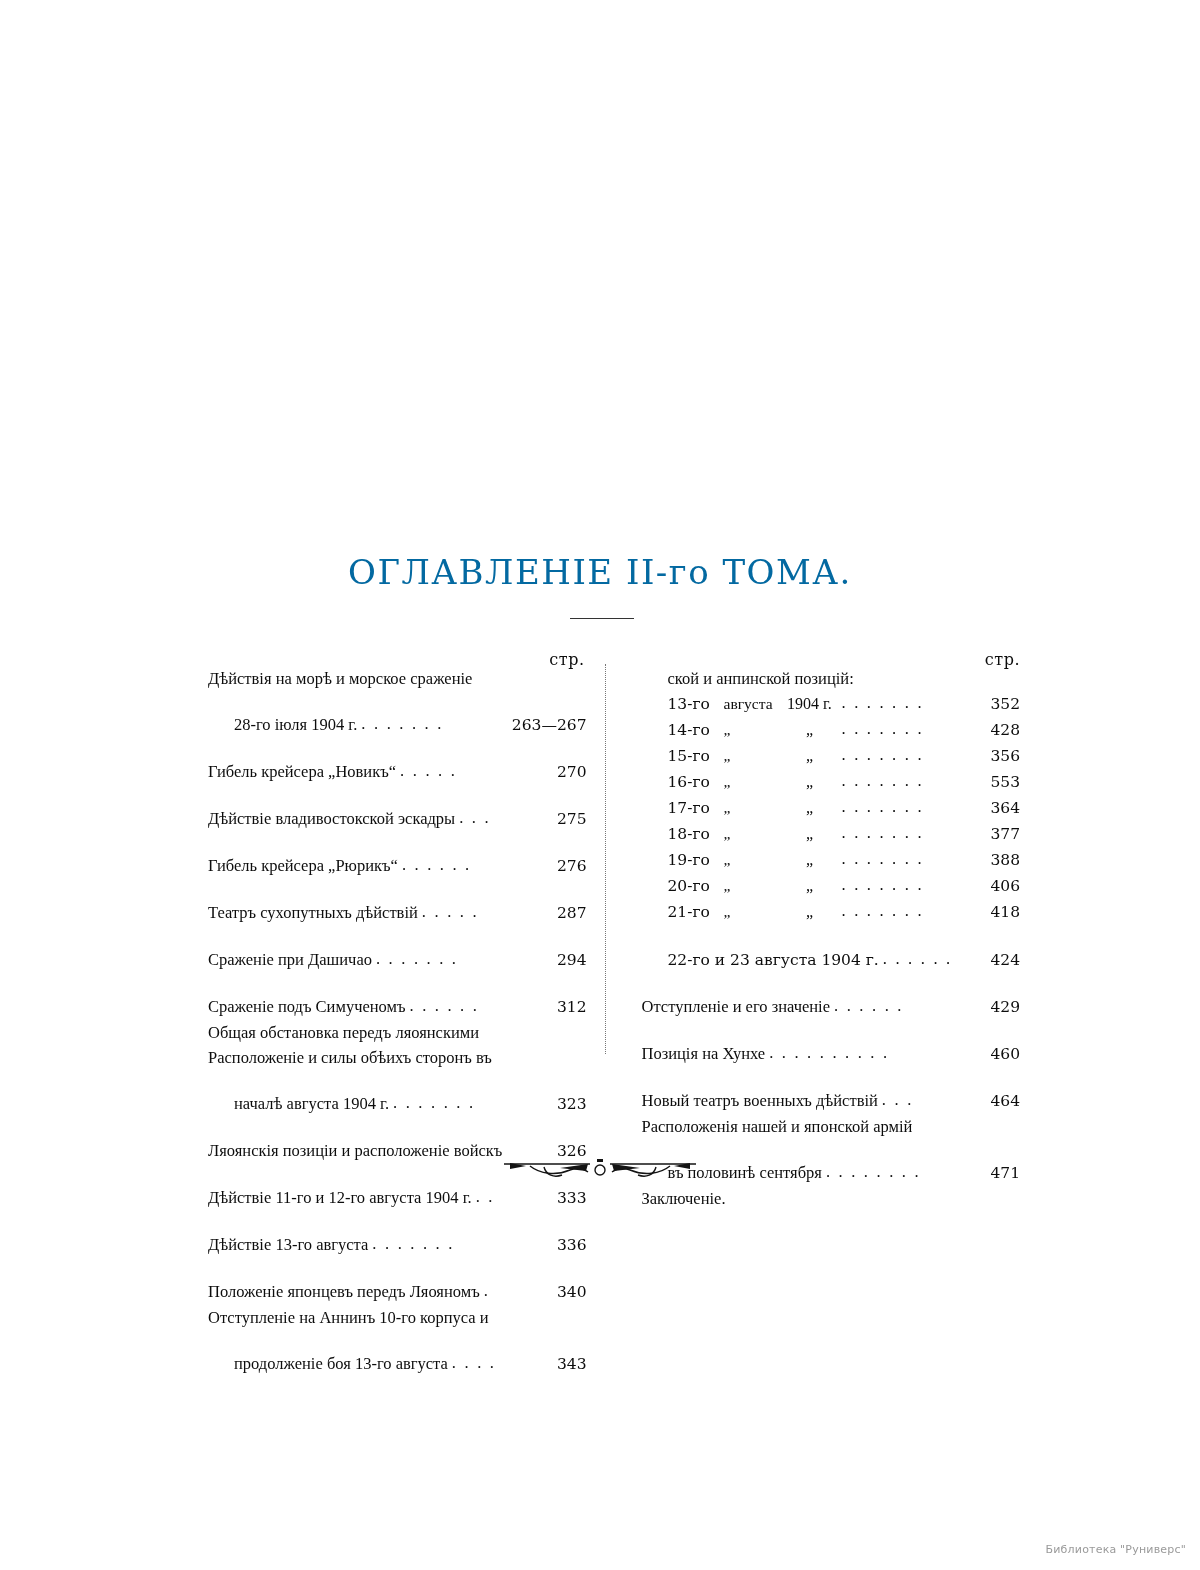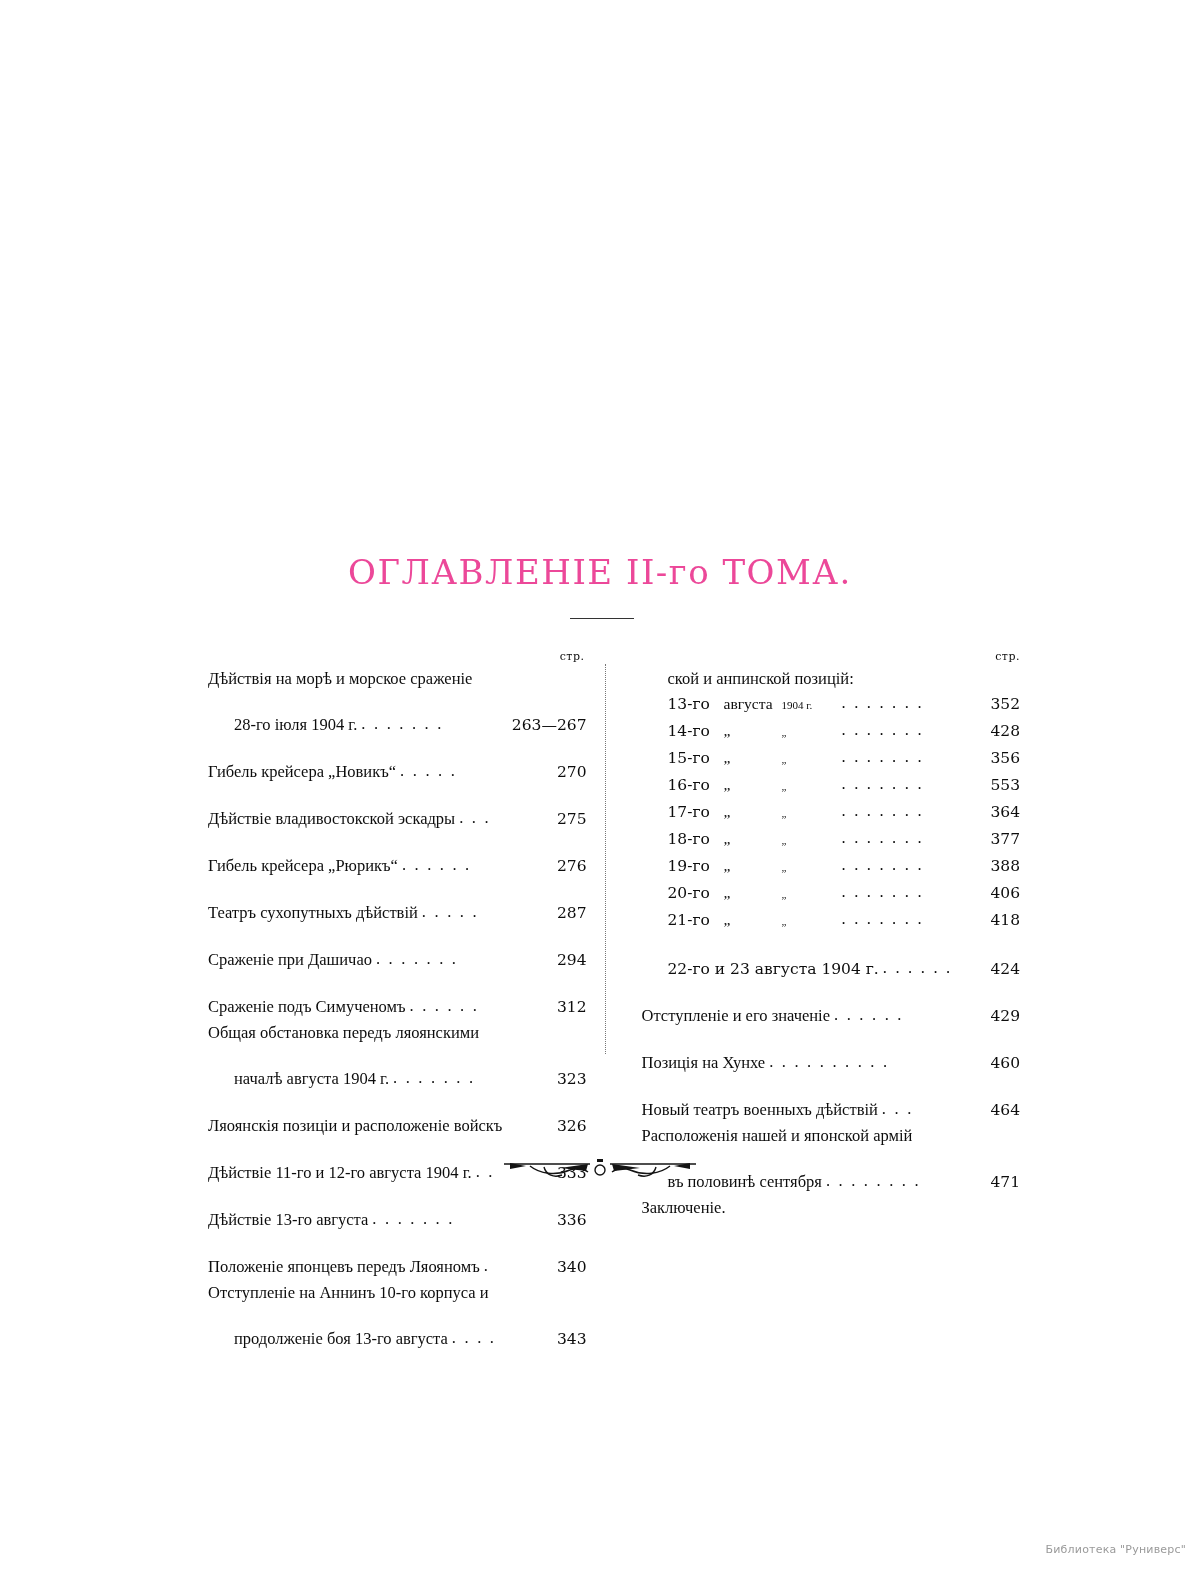--- a/index.html
+++ b/index.html
@@ -27,21 +27,21 @@
   .title {
     position: absolute;
     left: 0;
     top: 552px;
     width: 1200px;
     text-align: center;
     font-size: 34px;
     letter-spacing: 1.5px;
     font-family: "DejaVu Serif", serif;
     font-weight: normal;
-    color: #ec4899;
+    color: #0369a1;
   }
 
   .title-rule {
     position: absolute;
     left: 570px;
     top: 618px;
     width: 64px;
     height: 0;
     border-top: 1px solid #333;
   }
@@ -65,21 +65,21 @@
 
   .divider {
     width: 0;
     border-left: 1px dotted #777;
     align-self: stretch;
     margin: 14px 8px 0 8px;
     height: 390px;
   }
 
   .str {
-    font-size: 11px;
+    font-size: 16px;
     letter-spacing: 0.5px;
     text-align: right;
     height: 16px;
     padding-right: 2px;
     font-family: "DejaVu Serif", serif;
   }
   .col-right .str { padding-right: 0px; }
 
   .entry {
     display: flex;
@@ -137,22 +137,22 @@
   }
   .daterow .d2 {
     flex: 0 0 auto;
     min-width: 58px;
     text-align: left;
     font-size: 15.5px;
   }
   .daterow .d3 {
     flex: 0 0 auto;
     min-width: 56px;
-    text-align: left;
-    font-size: 11px;
+    text-align: center;
+    font-size: 16px;
   }
   .daterow .leader {
     flex: 1 1 auto;
     overflow: hidden;
     white-space: nowrap;
     letter-spacing: 2.2px;
     margin: 0 4px;
     position: relative;
     top: -1px;
   }
@@ -234,20 +234,23 @@
       <div class="entry">
         <span class="label">Сраженіе подъ Симученомъ</span>
         <span class="leader">. . . . . .</span>
         <span class="pg">312</span>
       </div>
 
       <div class="entry">
         <span class="label">Общая обстановка передъ ляоянскими</span>
       </div>
 
+      <div class="entry">
+        <span class="label">Расположеніе и силы обѣихъ сторонъ въ</span>
+      </div>
       <div class="entry cont">
         <span class="label">началѣ августа 1904 г.</span>
         <span class="leader">. . . . . . .</span>
         <span class="pg">323</span>
       </div>
 
       <div class="entry">
         <span class="label">Ляоянскія позиціи и расположеніе войскъ</span>
         <span class="leader"></span>
         <span class="pg">326</span>

